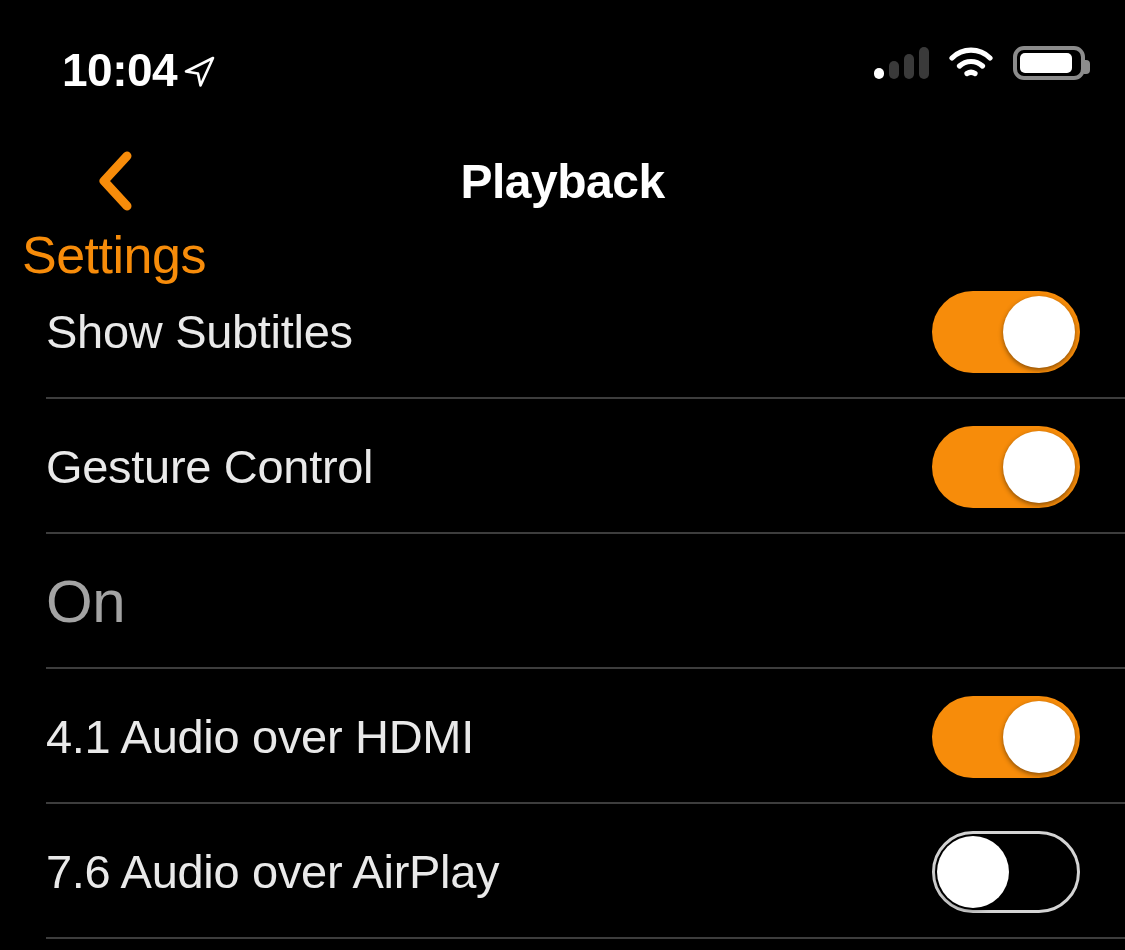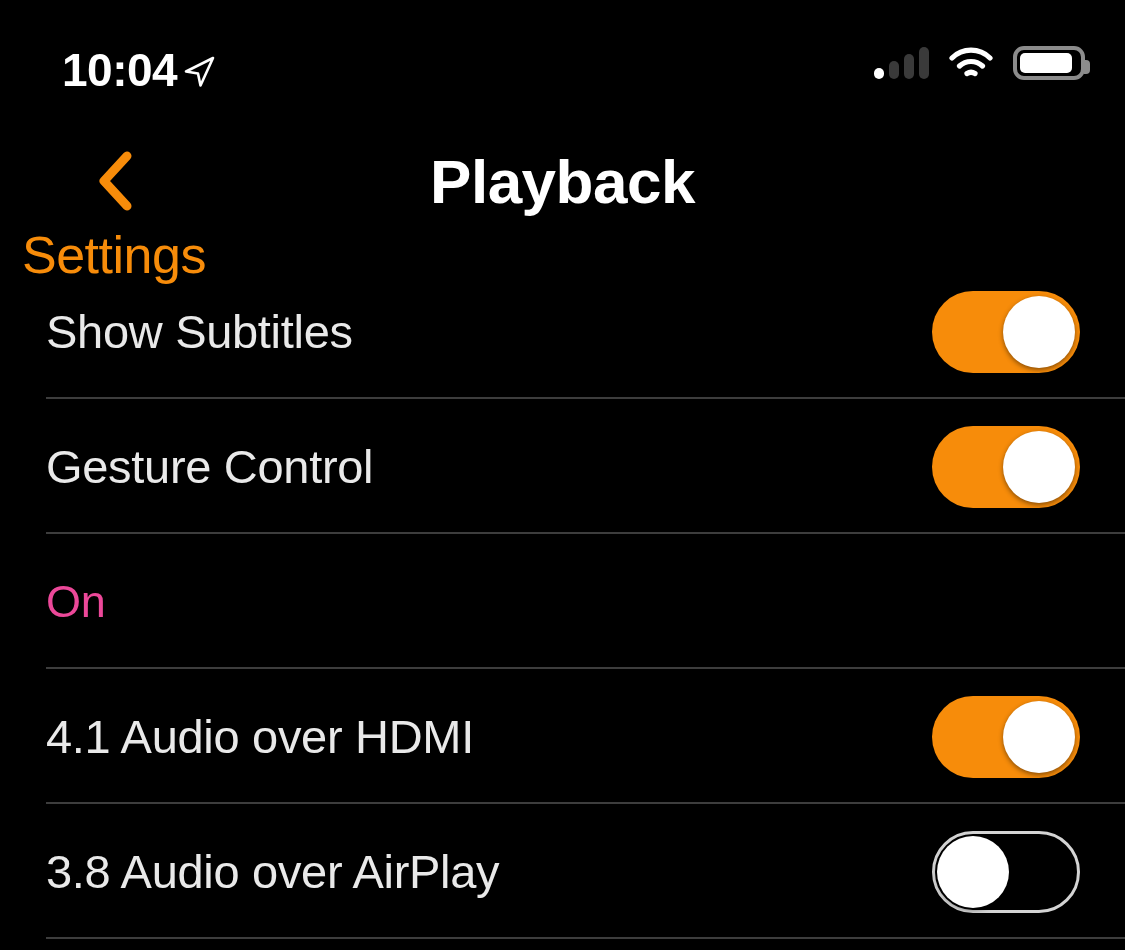--- a/index.html
+++ b/index.html
@@ -135,21 +135,21 @@
     line-height: 62px;
     letter-spacing: -0.5px;
   }
   .nav-title {
     position: absolute;
     left: 0;
     top: 20px;
     width: 1125px;
     text-align: center;
     color: #ffffff;
-    font-size: 62px;
+    font-size: 48px;
     font-weight: bold;
     line-height: 60px;
     letter-spacing: -0.5px;
   }
 
   
   .list {
     position: absolute;
     top: 264px;
     left: 0;
@@ -175,22 +175,22 @@
     background: #3d3d3d;
   }
   .row-label {
     color: #E9E9E9;
     font-size: 47px;
     line-height: 58px;
     letter-spacing: -0.3px;
     white-space: nowrap;
   }
   .row-value {
-    color: #ec4899;
-    font-size: 45px;
+    color: #a3a3a3;
+    font-size: 60px;
     line-height: 56px;
     letter-spacing: -0.3px;
   }
 
   
   .toggle {
     position: relative;
     width: 148px;
     height: 82px;
     border-radius: 41px;
@@ -292,21 +292,21 @@
 
     <div class="row">
       <span class="row-label">4.1 Audio over HDMI</span>
       <span class="toggle on">
         <span class="knob"></span>
       </span>
       <span class="separator"></span>
     </div>
 
     <div class="row">
-      <span class="row-label">3.8 Audio over AirPlay</span>
+      <span class="row-label">7.6 Audio over AirPlay</span>
       <span class="toggle off">
         <span class="knob"></span>
       </span>
       <span class="separator"></span>
     </div>
 
   </div>
 
 </div>
 

